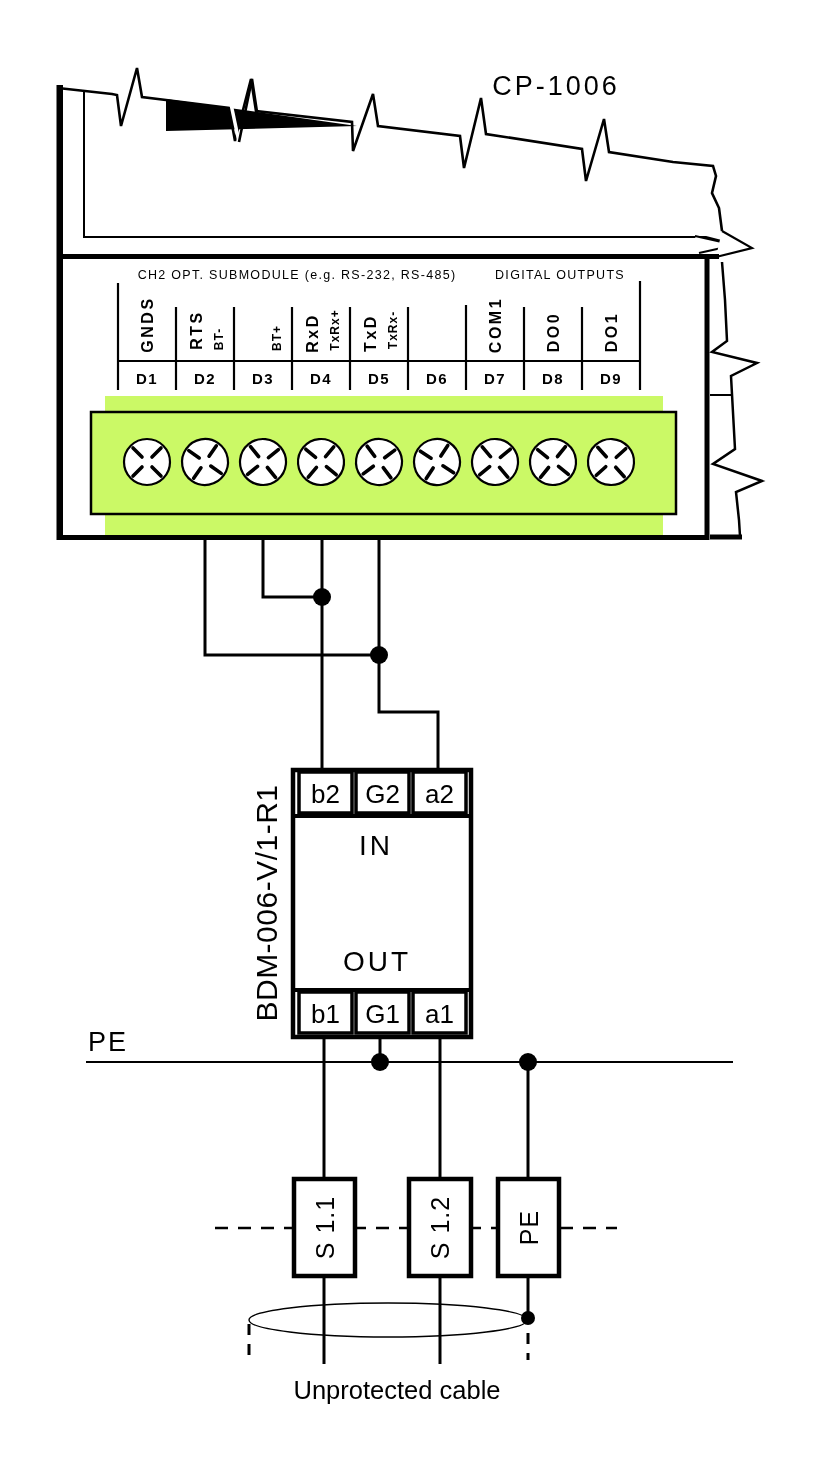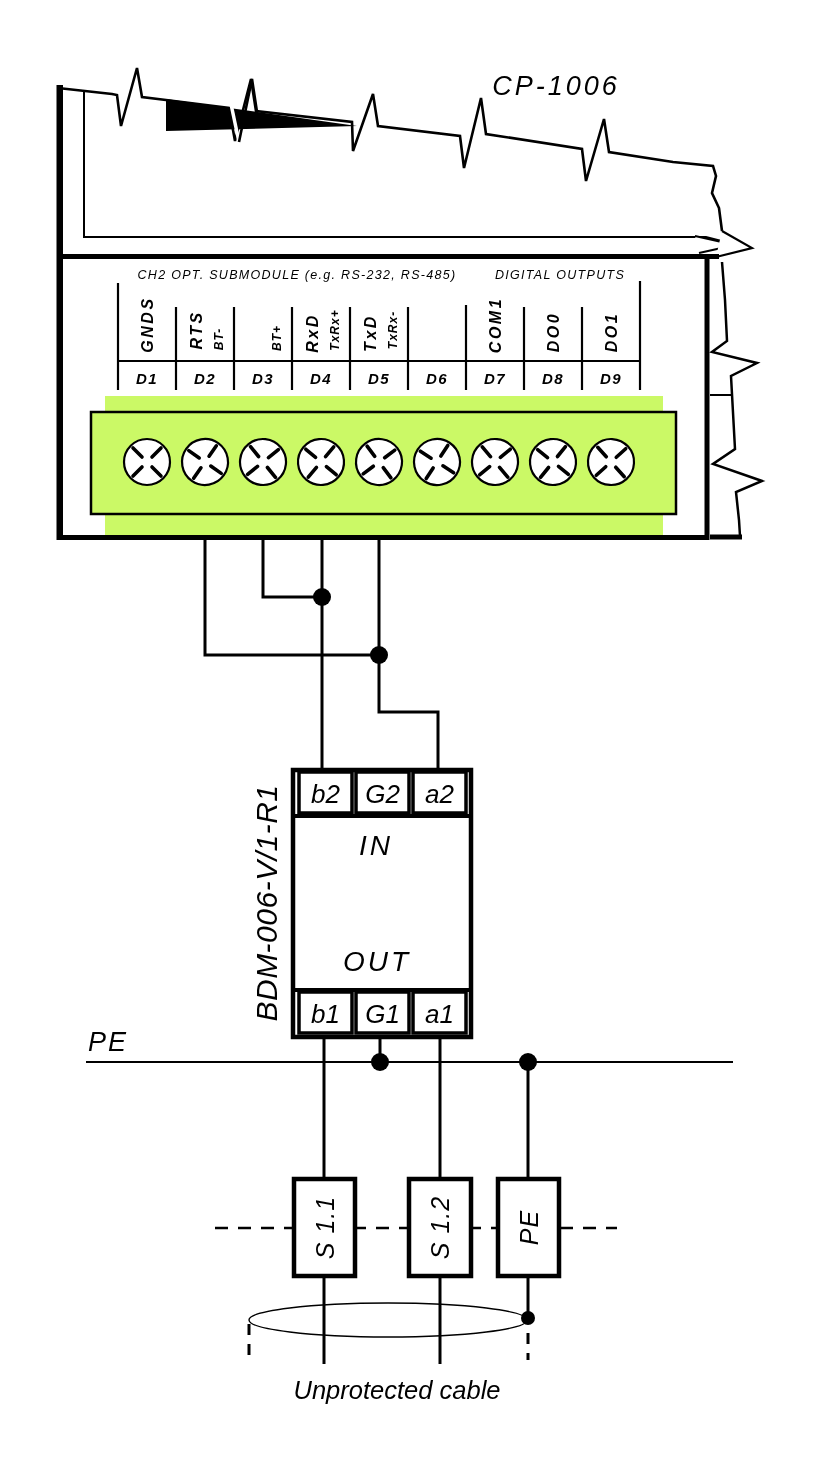--- a/index.html
+++ b/index.html
@@ -1,16 +1,16 @@
 <!DOCTYPE html>
 <html><head>
 <meta charset="utf-8">
 <style>
   html,body{margin:0;padding:0;background:#ffffff;}
-  .stage{width:740px;height:1473px;position:relative;background:#fff;font-style:italic;}
+  .stage{width:740px;height:1473px;position:relative;background:#fff;}
   svg{display:block;}
   text{font-family:"Liberation Sans","DejaVu Sans",sans-serif;fill:#000;}
   .t-title{font-size:27px;letter-spacing:3px;}
   .t-header{font-size:12.5px;letter-spacing:1.3px;}
   .t-main{font-size:16px;font-weight:bold;letter-spacing:2.5px;}
   .t-d{font-size:15px;font-weight:bold;letter-spacing:1.5px;}
   .t-sub{font-size:12px;font-weight:bold;letter-spacing:1px;}
   .t-term{font-size:26px;}
   .t-io{font-size:28px;letter-spacing:3px;}
   .t-model{font-size:30px;letter-spacing:0.5px;}

